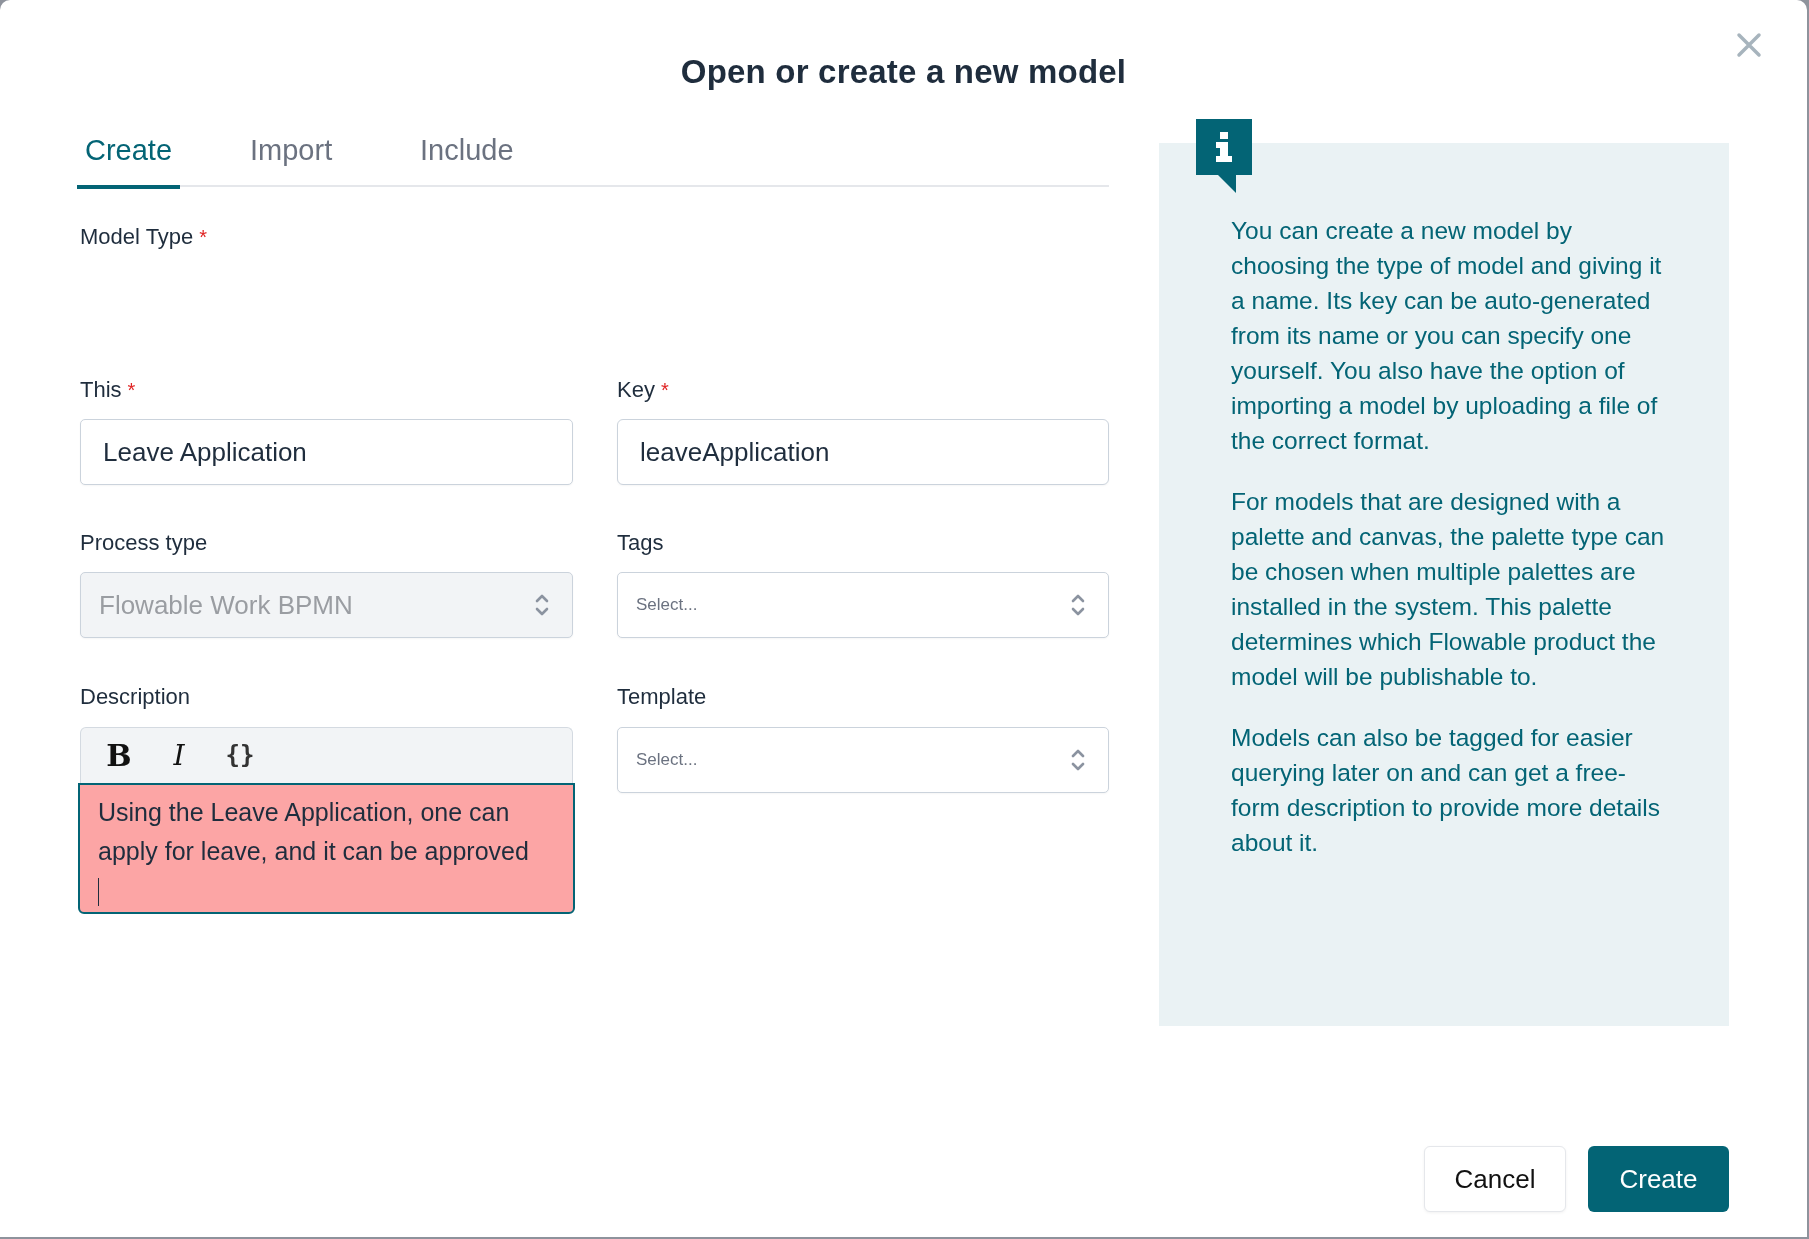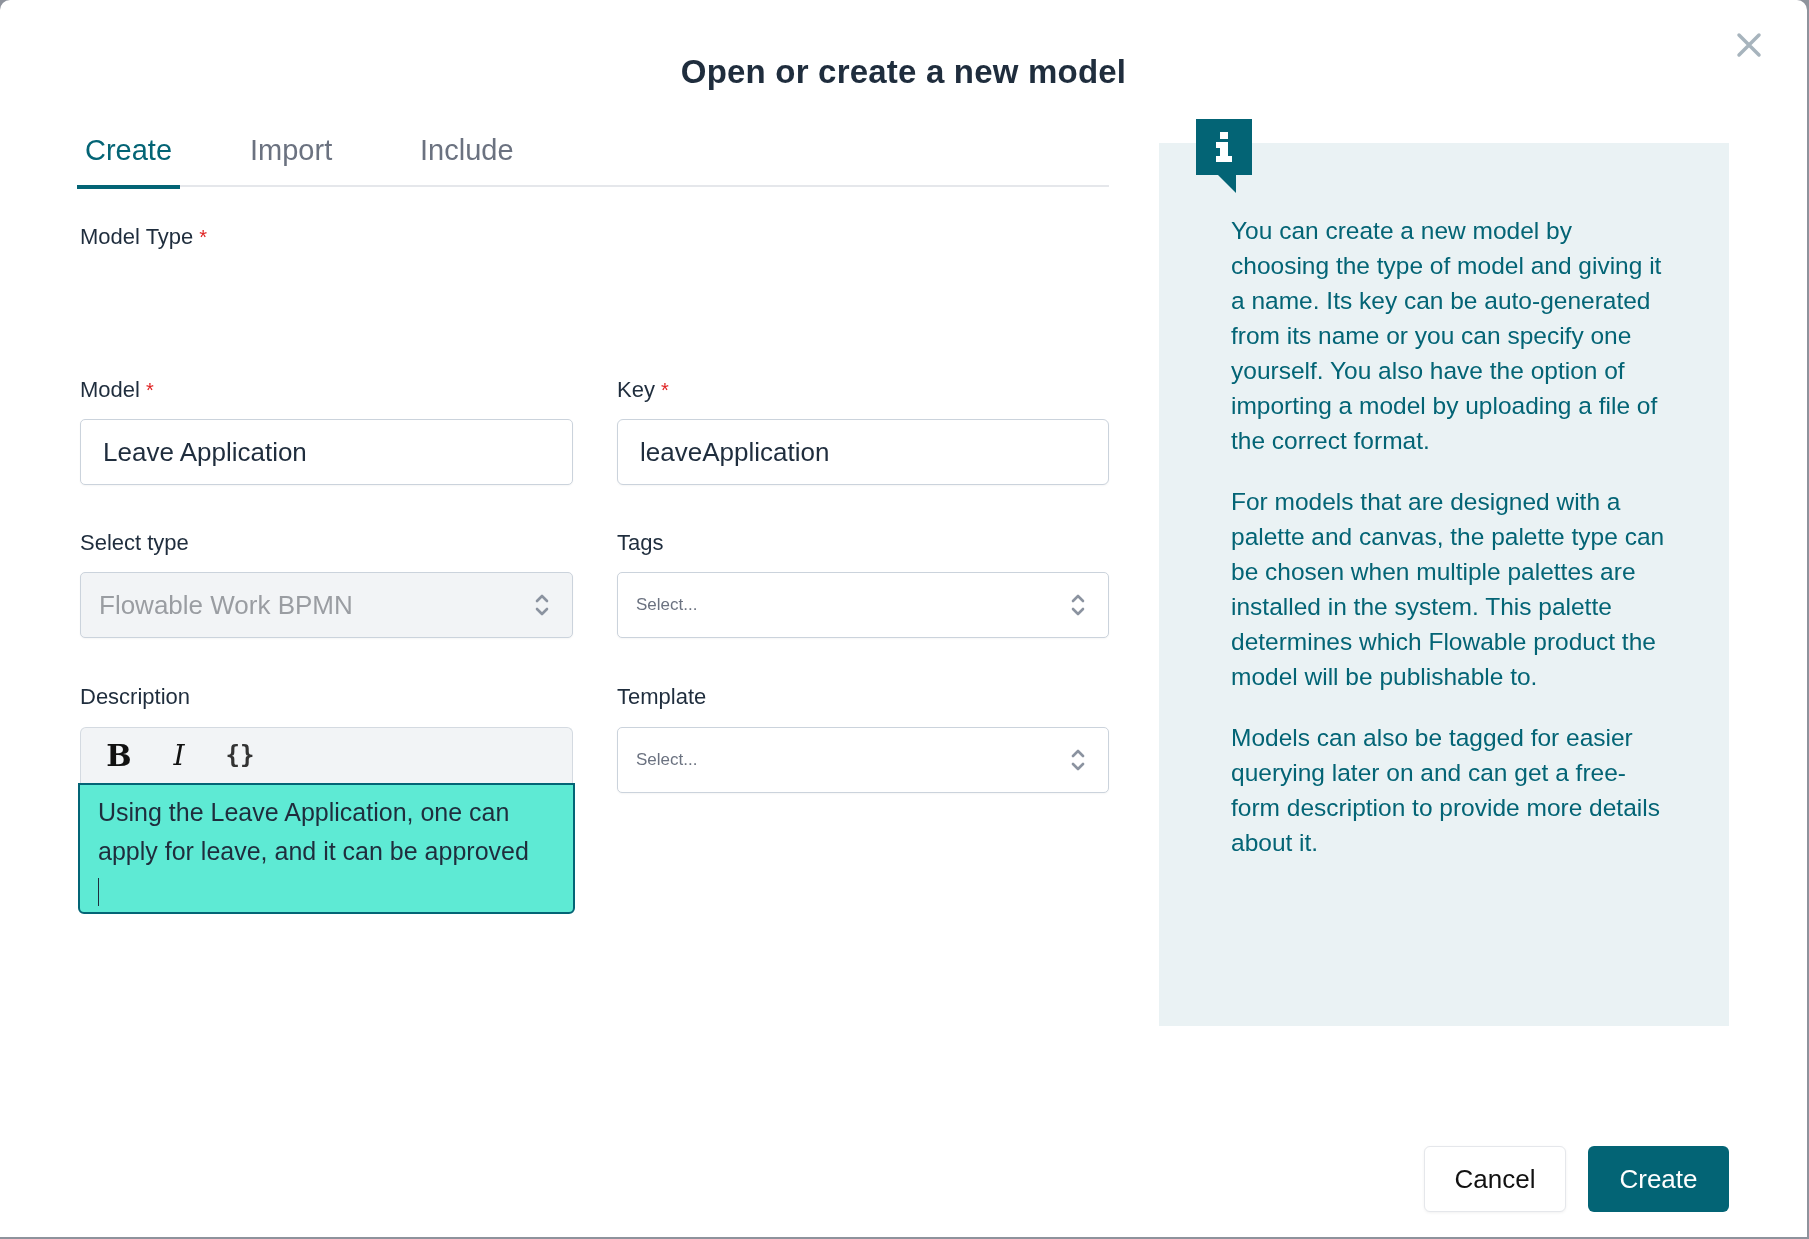--- a/index.html
+++ b/index.html
@@ -22,21 +22,21 @@
     .field.disabled { background: #f2f4f6; color: #9a9da2; }
     .field .placeholder { color: #6b7280; font-size: 17px; }
     .chev { position: absolute; right: 22px; top: 50%; transform: translateY(-50%); width: 16px; height: 28px; }
 
     .editor { position: absolute; left: 80px; top: 727px; width: 494px; height: 187px; }
     .editor-toolbar { position: absolute; left: 0; top: 0; width: 493px; height: 57px; background: #f2f4f6; border: 1.5px solid #d4dae1; border-bottom: none; border-radius: 6px 6px 0 0; }
     .tb-btn { position: absolute; top: 9px; width: 44px; height: 36px; border-radius: 4px; display: flex; align-items: center; justify-content: center; cursor: pointer; color: #111; }
     .tb-b { font-family: "DejaVu Serif", serif; font-weight: bold; font-size: 30px; }
     .tb-i { font-family: "DejaVu Serif", serif; font-style: italic; font-size: 28px; }
     .tb-c { font-family: "DejaVu Sans Mono", monospace; font-weight: bold; font-size: 24px; color: #333; }
-    .editor-area { position: absolute; left: -2px; top: 56px; width: 497px; height: 131px; border: 2.5px solid #036475; border-radius: 0 0 6px 6px; background: #5eead4; padding: 8px 0 0 18px; font-size: 25px; line-height: 39px; color: #1f2d3d; white-space: nowrap; overflow: hidden; }
+    .editor-area { position: absolute; left: -2px; top: 56px; width: 497px; height: 131px; border: 2.5px solid #036475; border-radius: 0 0 6px 6px; background: #fca5a5; padding: 8px 0 0 18px; font-size: 25px; line-height: 39px; color: #1f2d3d; white-space: nowrap; overflow: hidden; }
     .caret { display: inline-block; width: 1px; height: 28px; background: #1f2d3d; vertical-align: middle; margin-right: -1px; }
 
     .info { position: absolute; left: 1159px; top: 143px; width: 570px; height: 883px; background: #eaf2f4; }
     .info-icon { position: absolute; left: 1196px; top: 119px; width: 56px; height: 74px; }
     .info-text { position: absolute; left: 1231px; top: 213px; width: 440px; font-size: 24.5px; line-height: 35px; color: #036475; }
     .info-text p { margin-bottom: 26px; }
 
     .btn { position: absolute; top: 1146px; height: 66px; border-radius: 6px; font-size: 26px; display: flex; align-items: center; justify-content: center; cursor: pointer; }
     .btn-cancel { left: 1424px; width: 142px; background: #fff; border: 1.5px solid #e5e7eb; color: #111; box-shadow: 0 1px 3px rgba(0,0,0,0.06); }
     .btn-create { left: 1588px; width: 141px; background: #036475; color: #fff; border: none; }
@@ -56,34 +56,34 @@
     <div class="tab active" style="left:8px;">Create</div>
     <div class="tab" style="left:173px;">Import</div>
     <div class="tab" style="left:343px;">Include</div>
   </div>
 
   <div class="label" style="left:80px; top:224px;">
     <span>Model Type</span><span class="req">*</span>
   </div>
 
   <div class="label" style="left:80px; top:377px;">
-    <span>Model</span><span class="req">*</span>
+    <span>This</span><span class="req">*</span>
   </div>
   <div class="field" style="left:80px; top:419px; width:493px; padding-left:22px;">
     <span>Leave Application</span>
   </div>
 
   <div class="label" style="left:617px; top:377px;">
     <span>Key</span><span class="req">*</span>
   </div>
   <div class="field" style="left:617px; top:419px; width:492px; padding-left:22px;border-radius:6px;">
     <span>leaveApplication</span>
   </div>
 
-  <div class="label" style="left:80px; top:530px;">Select type</div>
+  <div class="label" style="left:80px; top:530px;">Process type</div>
   <div class="field select disabled" style="left:80px; top:572px; width:493px;">
     <span>Flowable Work BPMN</span>
     <svg class="chev" viewBox="0 0 16 28">
         <path d="M3 10 L8 5 L13 10 M3 18 L8 23 L13 18" stroke="#8b93a0" stroke-width="2.6" fill="none" stroke-linecap="round" stroke-linejoin="round"></path>
       </svg>
   </div>
 
   <div class="label" style="left:617px; top:530px;">Tags</div>
   <div class="field select" style="left:617px; top:572px; width:492px;">
     <span class="placeholder">Select...</span>

